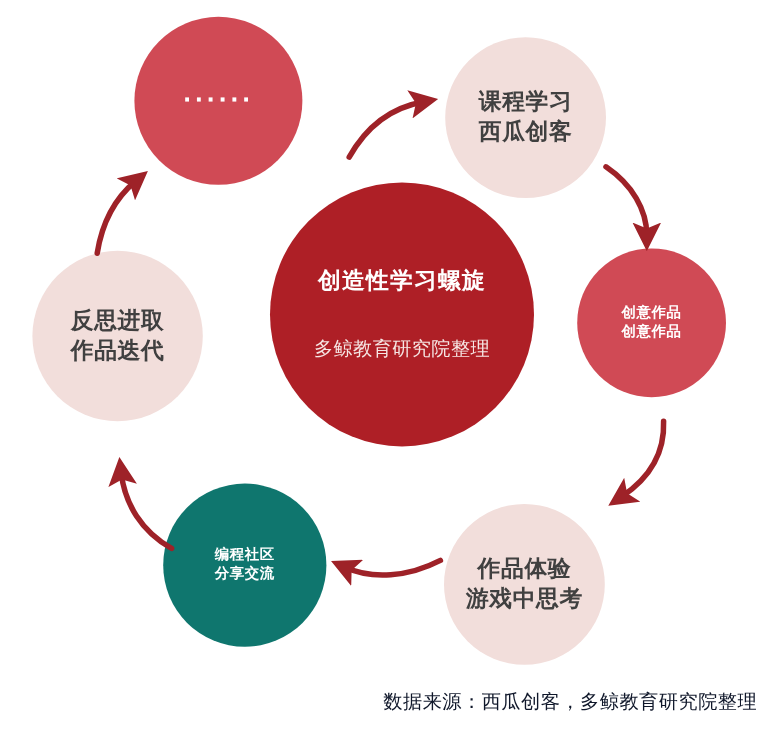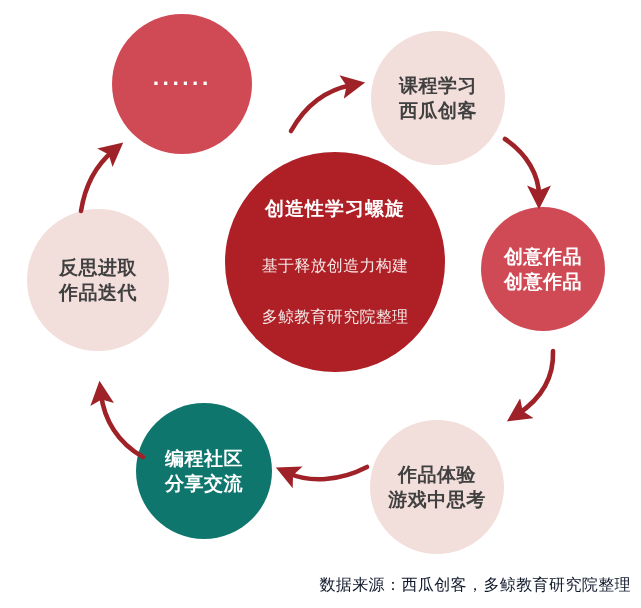--- a/index.html
+++ b/index.html
@@ -69,21 +69,21 @@
   
   #node-0 { left: 112px; top: 14px;  width: 140px; height: 140px; background: #D04A55; }
   #node-1 { left: 371px; top: 31px;  width: 134px; height: 134px; background: #F2DEDB; }
   #node-2 { left: 481px; top: 207px; width: 124px; height: 124px; background: #D04A55; }
   #node-3 { left: 370px; top: 420px; width: 134px; height: 134px; background: #F2DEDB; }
   #node-4 { left: 136px; top: 403px; width: 136px; height: 136px; background: #0f766e; }
   #node-5 { left: 27px;  top: 209px; width: 142px; height: 142px; background: #F2DEDB; }
 
   #node-0 .node-line,
   #node-2 .node-line,
-  #node-4 .node-line { font-size: 19px; }
+  #node-4 .node-line { font-size: 12px; }
   #node-1 .node-line,
   #node-3 .node-line,
   #node-5 .node-line { font-size: 19px; }
 
   .ellipsis-dots {
     color: #ffffff;
     font-size: 18px;
     letter-spacing: 3px;
     font-weight: bold;
     line-height: 1;
@@ -124,21 +124,20 @@
       <path d="M505,139 C527,154 539,175 539,196"></path>
       <path d="M553,351 C554,377 542,398 518,414"></path>
       <path d="M367,467 C340,481 310,483 288,473"></path>
       <path d="M143,457 C118,443 104,420 101,394"></path>
       <path d="M81,211 C85,186 95,166 113,151"></path>
     </g>
   </svg>
 
   <div class="node" id="center-node">
     <div id="center-title">创造性学习螺旋</div>
-    <div class="center-sub-line">基于释放创造力构建</div>
     <div class="center-sub-line">多鲸教育研究院整理</div>
   </div>
 
   <div class="node mid" id="node-0">
     <div class="ellipsis-dots">······</div>
   </div>
 
   <div class="node light" id="node-1">
     <div class="node-line">课程学习</div>
     <div class="node-line">西瓜创客</div>

